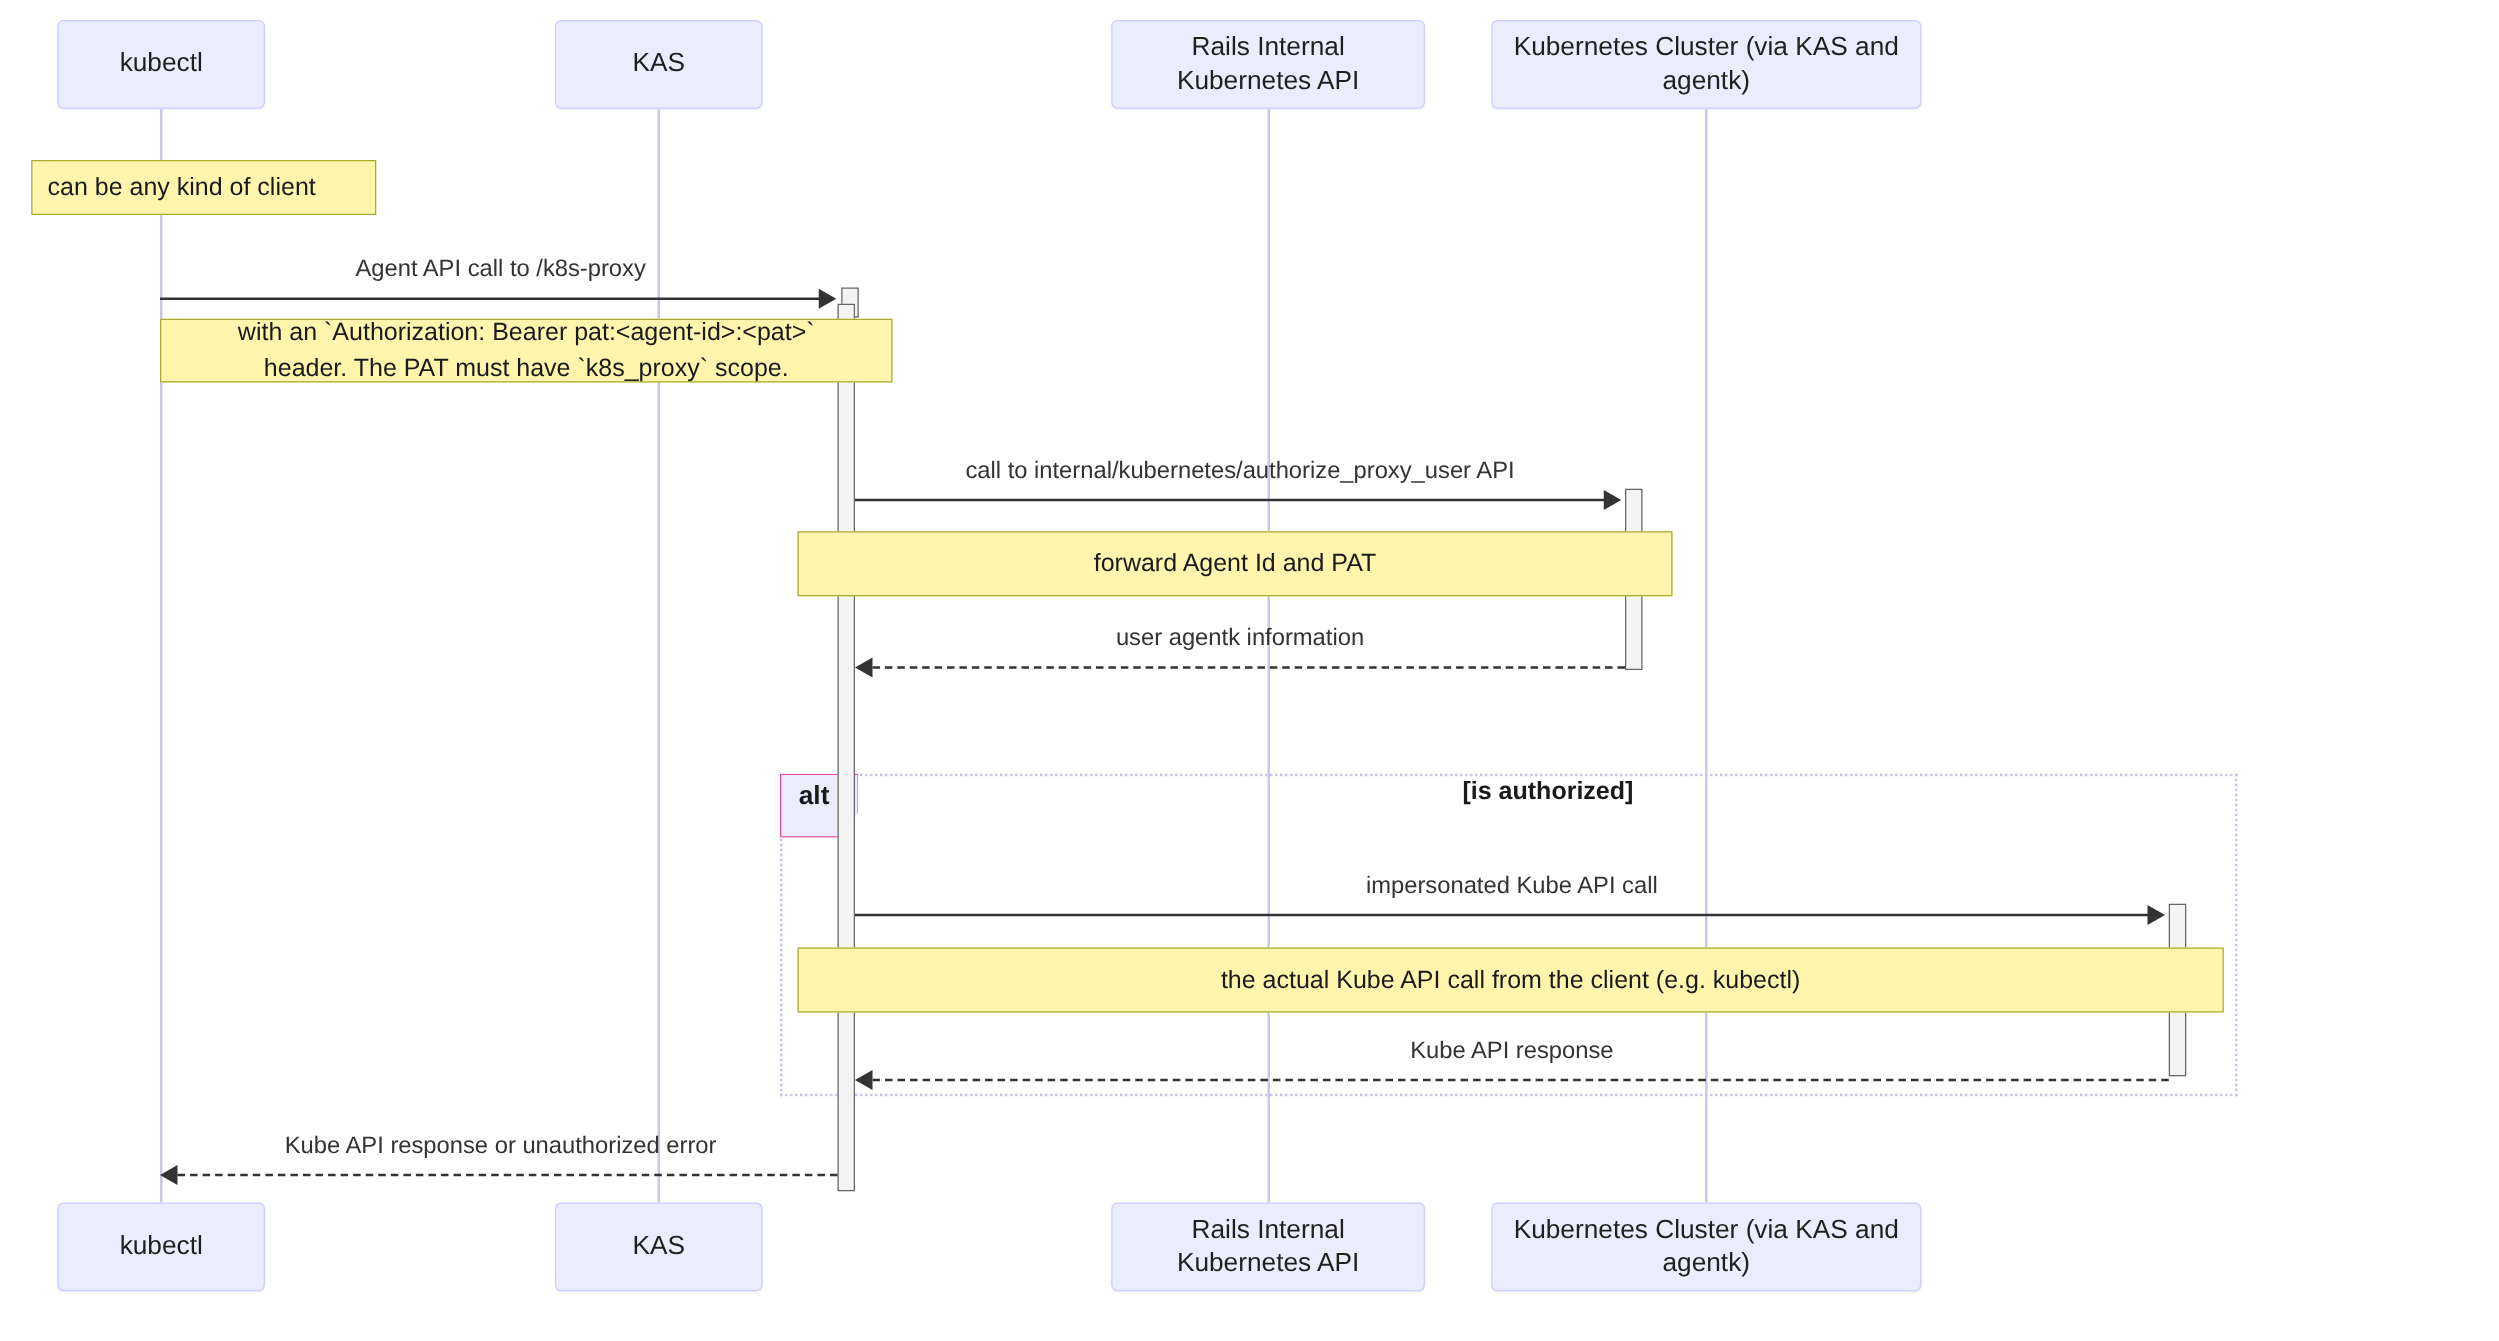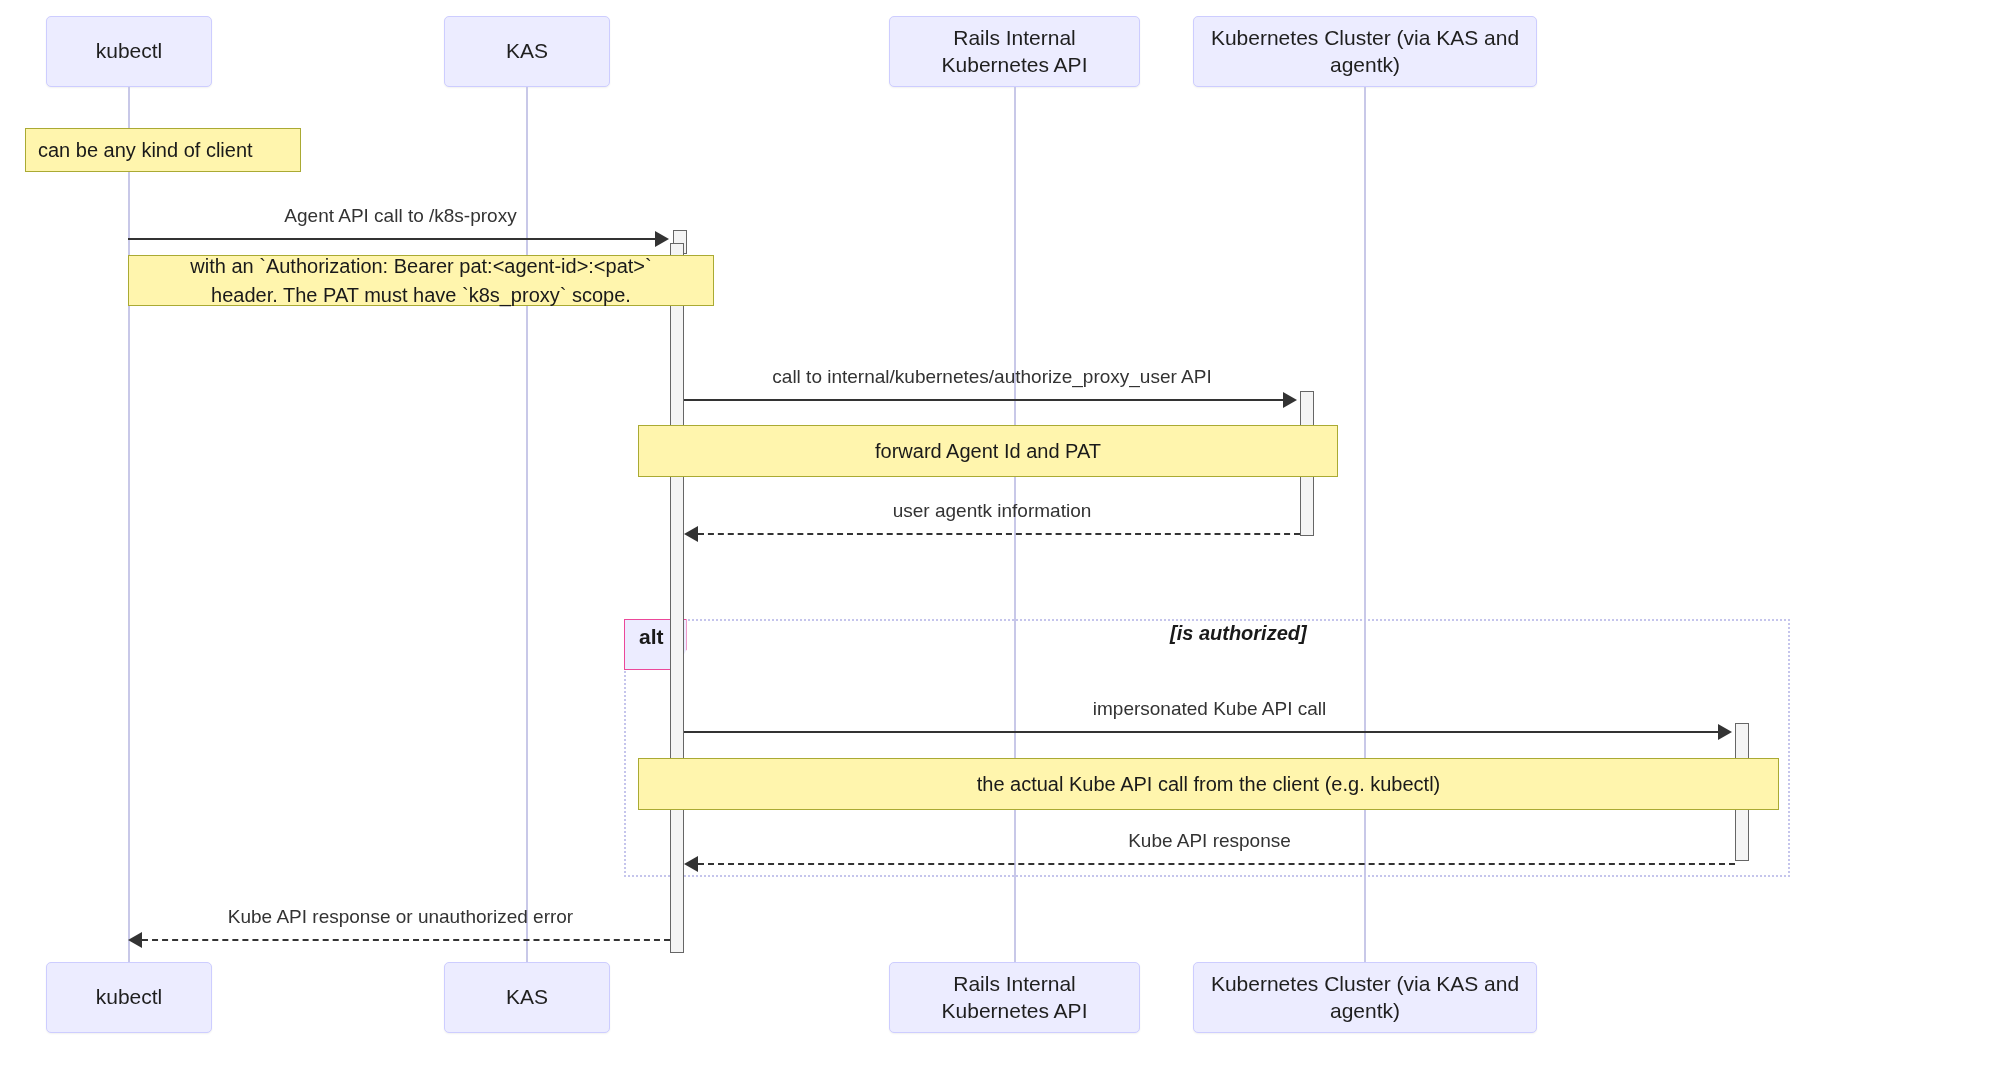--- a/index.html
+++ b/index.html
@@ -142,21 +142,21 @@
 
   <div class="lifeline" style="left:128px; top:87px; height:875px;"></div>
   <div class="lifeline" style="left:526px; top:87px; height:875px;"></div>
   <div class="lifeline" style="left:1014px; top:87px; height:875px;"></div>
   <div class="lifeline" style="left:1364px; top:87px; height:875px;"></div>
 
   <div class="alt-frame" style="left:624px; top:619px; width:1166px; height:258px;"></div>
   <div class="alt-tab" style="left:624px; top:619px;">
     <span>alt</span>
   </div>
-  <div class="alt-cond" style="left:1170px; top:622px;font-style:italic;">[is authorized]</div>
+  <div class="alt-cond" style="left:1170px; top:622px;">[is authorized]</div>
 
   <div class="activation" style="left:673px; top:230px; height:24px;"></div>
 
   <div class="activation" style="left:670px; top:243px; height:710px;"></div>
 
   <div class="activation" style="left:1300px; top:391px; height:145px;"></div>
 
   <div class="activation" style="left:1735px; top:723px; height:138px;"></div>
 
   <div class="msg-label" style="left:128px; top:205px; width:545px; text-align:center;">Agent API call to /k8s-proxy</div>

